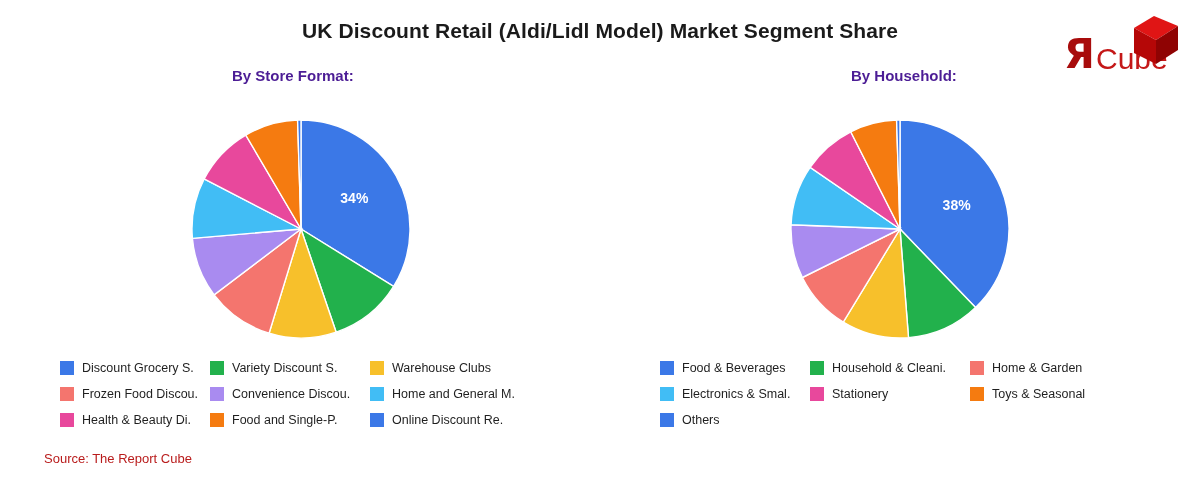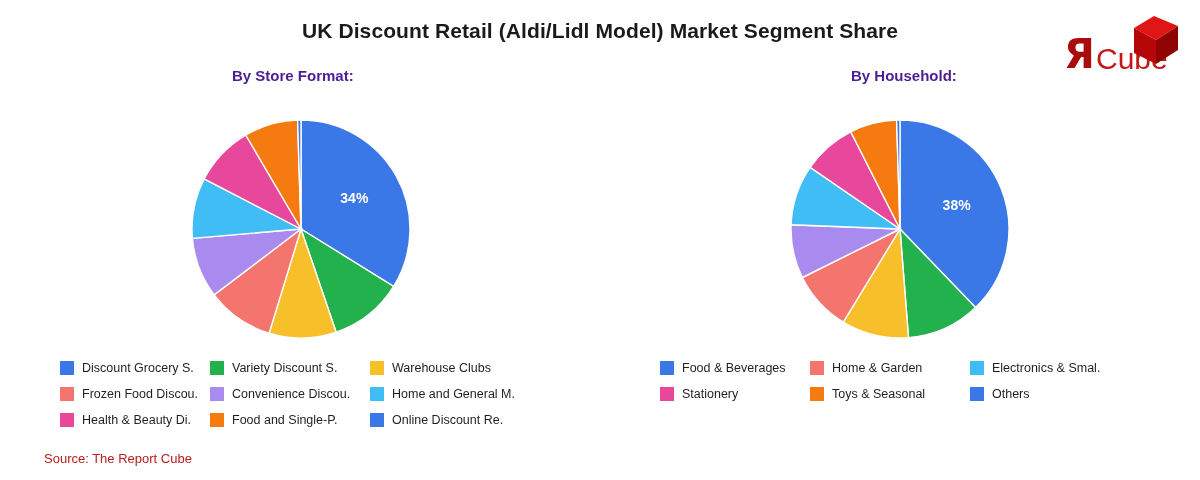--- a/index.html
+++ b/index.html
@@ -227,20 +227,24 @@
         <span class="swatch" style="background: rgb(59, 120, 231);"></span>
         <span class="legend-text">Online Discount Re.</span>
       </div>
     </div>
   <div class="legend" id="legend-right">
       <div class="legend-item">
         <span class="swatch" style="background: rgb(59, 120, 231);"></span>
         <span class="legend-text">Food &amp; Beverages</span>
       </div>
       <div class="legend-item">
+        <span class="swatch" style="background: rgb(34, 177, 76);"></span>
+        <span class="legend-text">Household &amp; Cleani.</span>
+      </div>
+      <div class="legend-item">
         <span class="swatch" style="background: rgb(244, 117, 110);"></span>
         <span class="legend-text">Home &amp; Garden</span>
       </div>
       <div class="legend-item">
         <span class="swatch" style="background: rgb(65, 189, 245);"></span>
         <span class="legend-text">Electronics &amp; Smal.</span>
       </div>
       <div class="legend-item">
         <span class="swatch" style="background: rgb(232, 72, 156);"></span>
         <span class="legend-text">Stationery</span>

